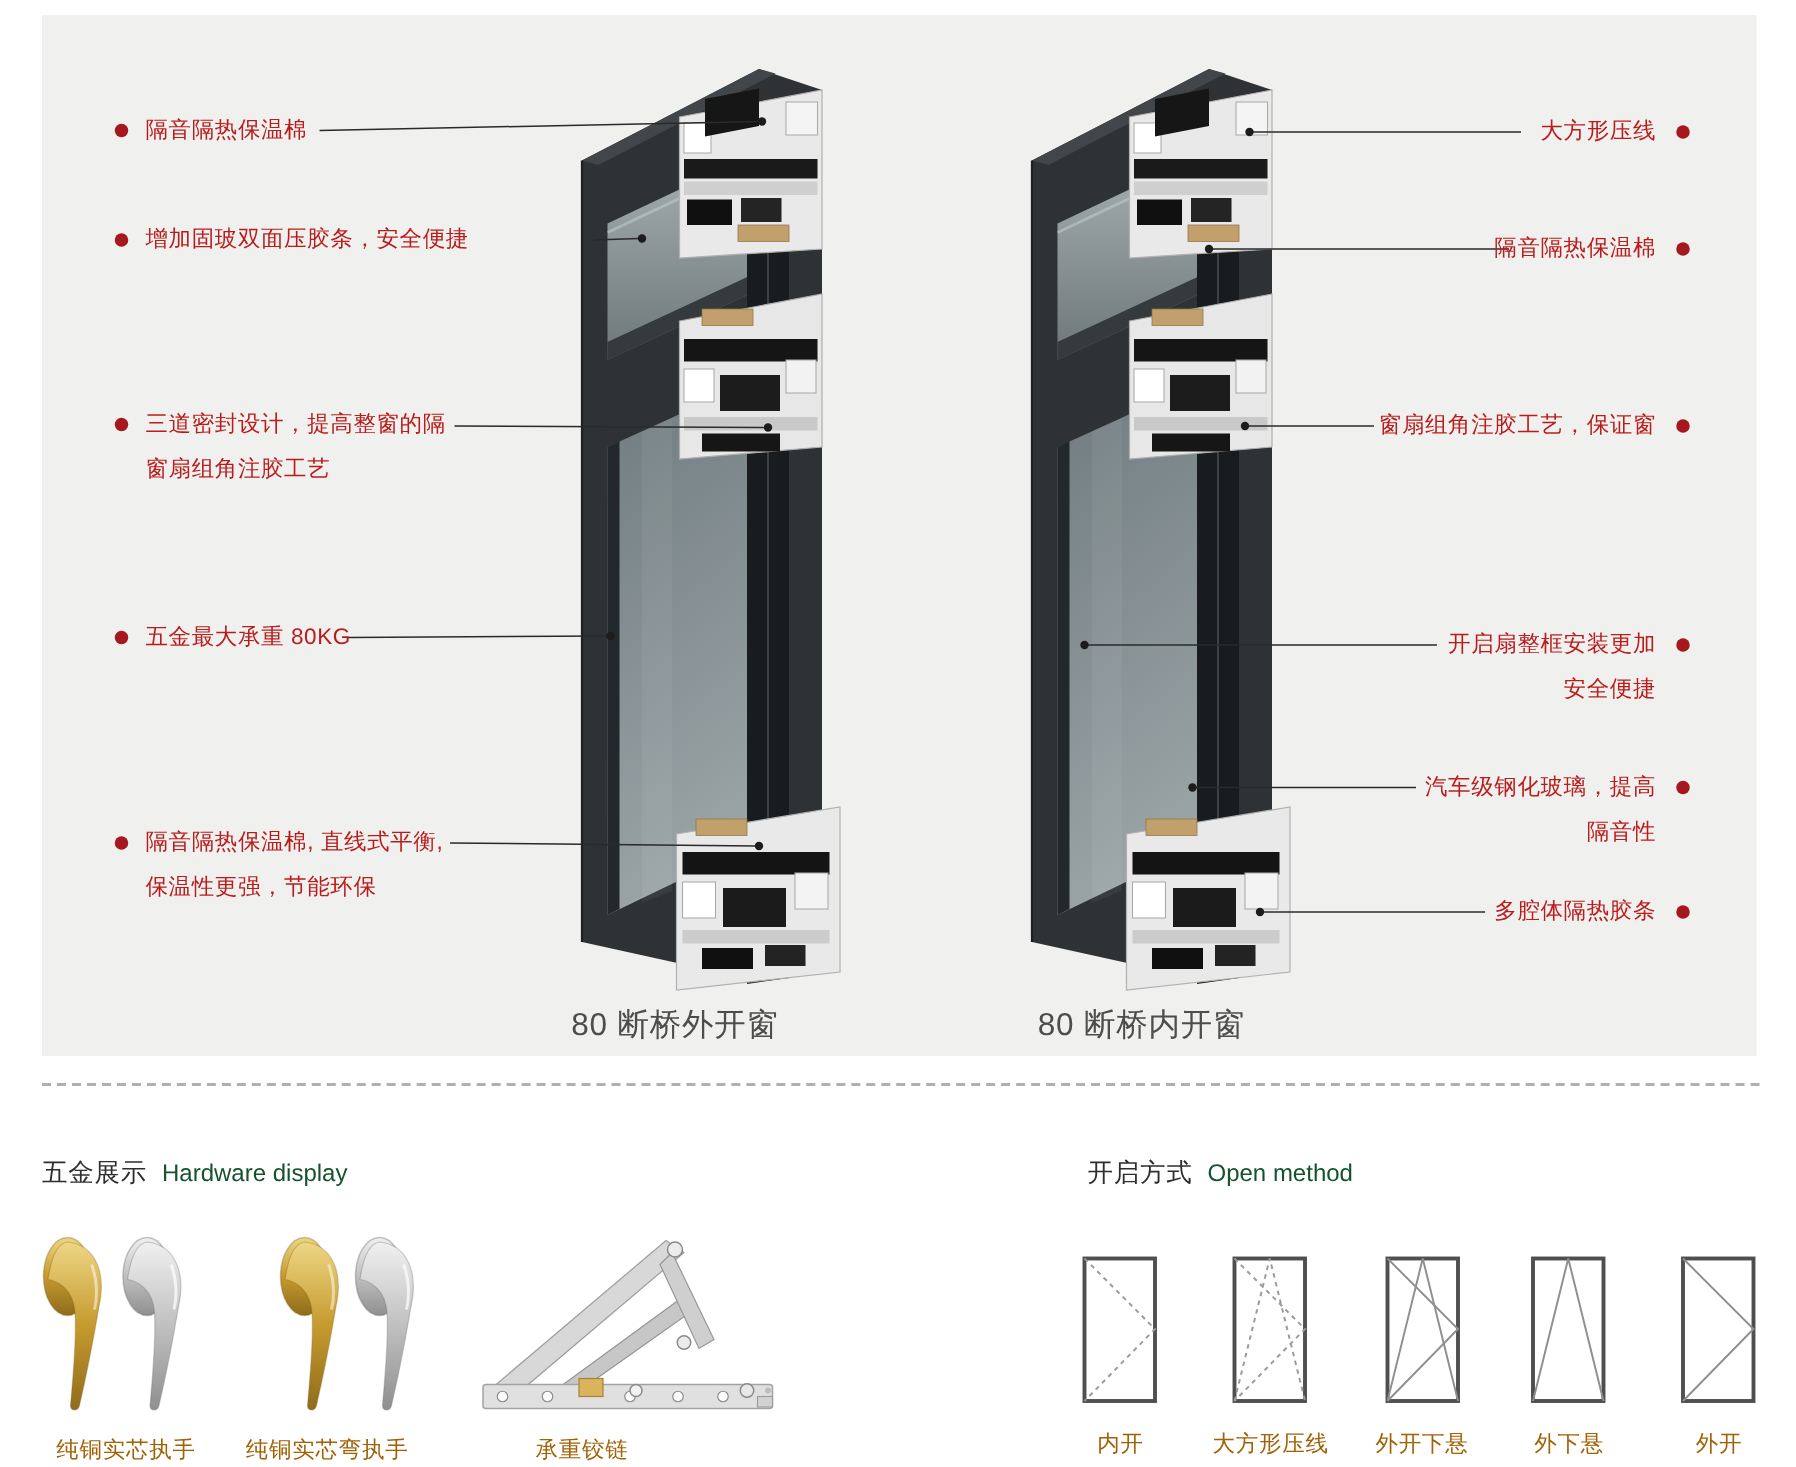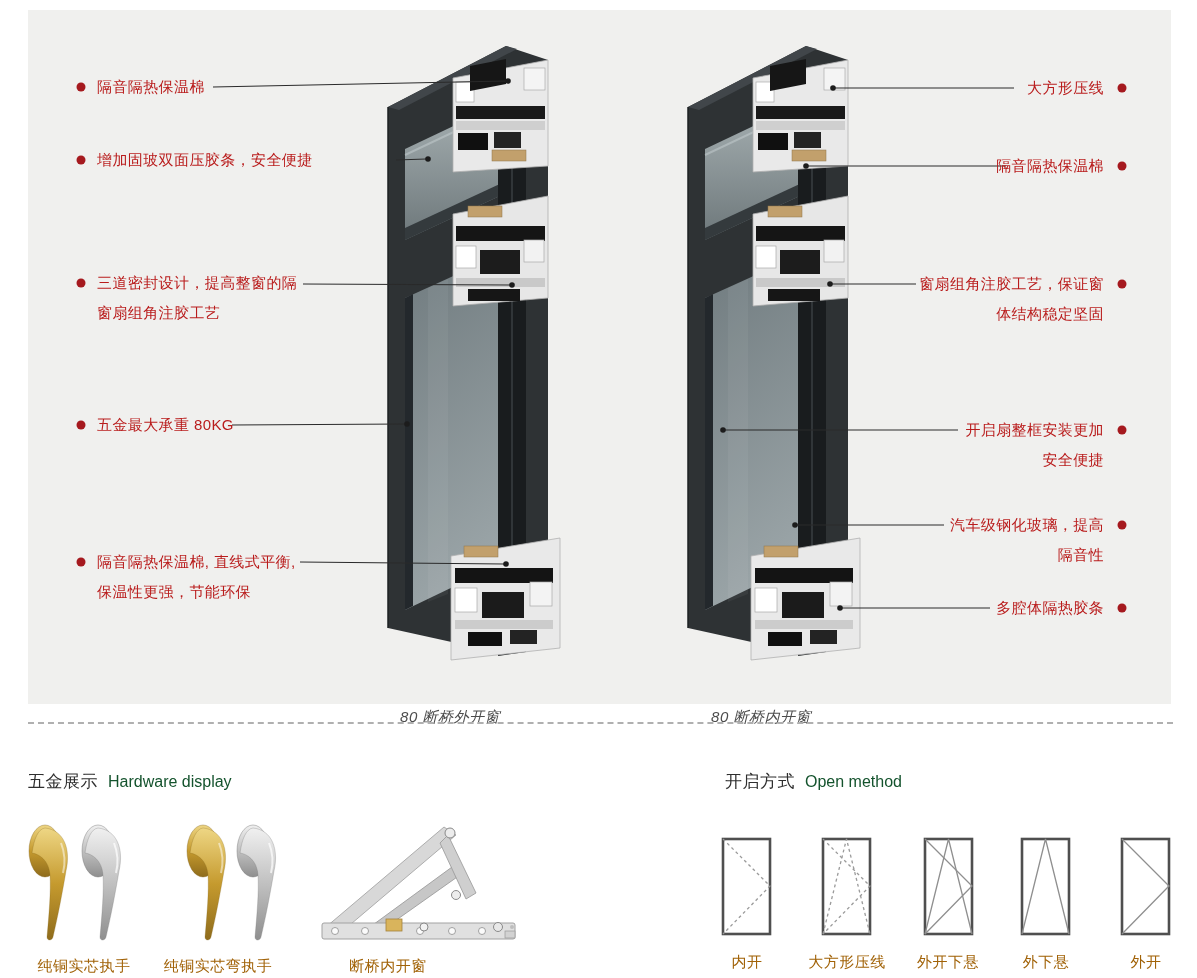--- a/index.html
+++ b/index.html
@@ -13,22 +13,22 @@
     background:#f0f0ee;
   }
   #scene{position:absolute;left:0;top:0;width:1197px;height:978px;}
   .cl{
     position:absolute;font-size:15px;letter-spacing:.4px;color:#b91c1c;
     line-height:30px;white-space:nowrap;
   }
   .cl.left{left:97px;text-align:left;}
   .cl.right{right:93px;text-align:right;}
   .cap{
-    position:absolute;top:708px;transform:translateX(-50%);
-    font-size:15px;color:#4d4d4d;letter-spacing:.5px;white-space:nowrap;font-style:italic;
+    position:absolute;top:669px;transform:translateX(-50%);
+    font-size:21px;color:#4d4d4d;letter-spacing:.5px;white-space:nowrap;
   }
   .divider{
     position:absolute;left:28px;top:722px;width:1145px;height:0;
     border-top:2px dashed #b0b0b0;
   }
   .sec{
     position:absolute;top:770px;display:flex;gap:10px;align-items:baseline;white-space:nowrap;
   }
   .sec .zh{font-size:17px;font-weight:normal;color:#2e2e2e;letter-spacing:.5px;}
   .sec .en{font-size:16px;color:#14532d;}
@@ -255,21 +255,20 @@
 </div>
 
 <div class="cl right" style="top:73px">
   <div>大方形压线</div>
 </div>
 <div class="cl right" style="top:151px">
   <div>隔音隔热保温棉</div>
 </div>
 <div class="cl right" style="top:269px">
   <div>窗扇组角注胶工艺，保证窗</div>
-  <div>体结构稳定坚固</div>
 </div>
 <div class="cl right" style="top:415px">
   <div>开启扇整框安装更加</div>
   <div>安全便捷</div>
 </div>
 <div class="cl right" style="top:510px">
   <div>汽车级钢化玻璃，提高</div>
   <div>隔音性</div>
 </div>
 <div class="cl right" style="top:593px">
@@ -285,19 +284,19 @@
   <span class="zh">五金展示</span>
   <span class="en">Hardware display</span>
 </div>
 <div class="sec" style="left:725px">
   <span class="zh">开启方式</span>
   <span class="en">Open method</span>
 </div>
 
 <div class="itemlabel hwlabel" style="left:84px">纯铜实芯执手</div>
 <div class="itemlabel hwlabel" style="left:218px">纯铜实芯弯执手</div>
-<div class="itemlabel hwlabel" style="left:388px">断桥内开窗</div>
+<div class="itemlabel hwlabel" style="left:388px">承重铰链</div>
 
 <div class="itemlabel oplabel" style="left:747px">内开</div>
 <div class="itemlabel oplabel" style="left:847px">大方形压线</div>
 <div class="itemlabel oplabel" style="left:948px">外开下悬</div>
 <div class="itemlabel oplabel" style="left:1046px">外下悬</div>
 <div class="itemlabel oplabel" style="left:1146px">外开</div>
 
 </body></html>

